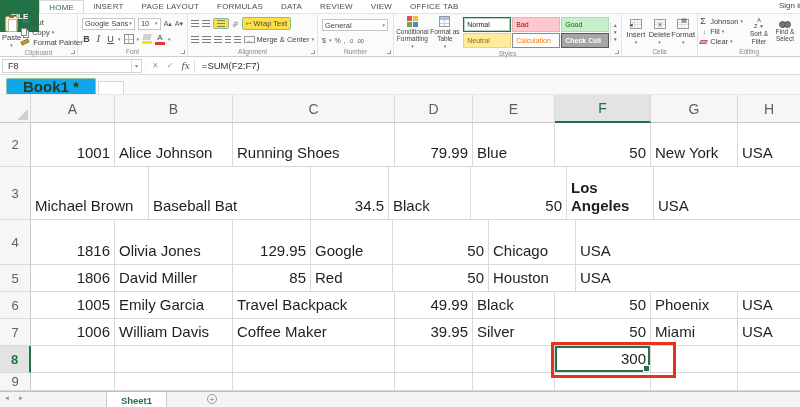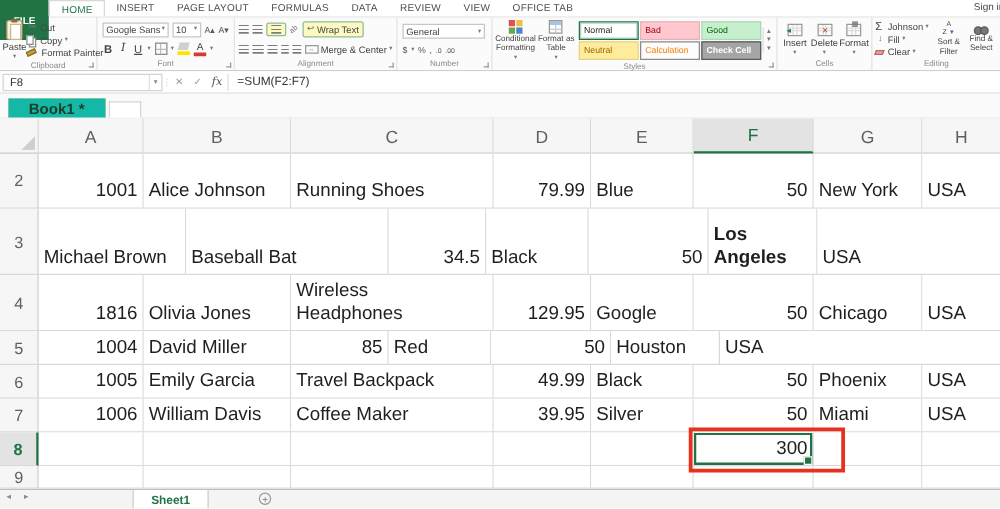--- a/index.html
+++ b/index.html
@@ -41,21 +41,21 @@
   .icon-borders { width:10px; height:10px; border:1px solid #8a8a8a;
     background:linear-gradient(#bbb,#bbb) 50% 0/1px 100% no-repeat,linear-gradient(#bbb,#bbb) 0 50%/100% 1px no-repeat; }
   .icon-fill { width:10px; height:10px; position:relative; }
   .icon-fill::before { content:""; position:absolute; left:1px; top:0; width:8px; height:6px; background:#d0d0d0; transform:skewX(-12deg); }
   .icon-fill::after { content:""; position:absolute; left:0; bottom:0; width:10px; height:3px; background:#ffe400; }
   .icon-fontcolor { width:10px; height:10px; position:relative; font-size:8px; color:#444; text-align:center; line-height:8px; }
   .icon-fontcolor::after { content:""; position:absolute; left:0; bottom:-1px; width:10px; height:3px; background:#d83b2d; }
   .il { width:11px; height:7px; background:repeating-linear-gradient(to bottom,#7d7d7d 0 1px,transparent 1px 3px); }
   .il.short { width:8px; }
   .tgl { display:flex; align-items:center; gap:2px; padding:1px 3px; border-radius:2px; }
-  .tgl.on { background:#fef9c3; border:1px solid #8cbf8e; }
+  .tgl.on { background:#fde047; border:1px solid #8cbf8e; }
   .icon-orient { font-size:6px; color:#777; transform:rotate(-40deg); display:inline-block; }
   .icon-merge { width:11px; height:7px; border:1px solid #9a9a9a; font-size:5px; color:#777; text-align:center; line-height:6px; }
   .icon-wrap { font-size:7px; color:#5a7d5a; line-height:1; }
   .rowline { display:flex; align-items:center; gap:3px; height:12px; }
   .vcol { display:flex; flex-direction:column; justify-content:space-around; }
   .numicons { display:flex; align-items:center; gap:3px; font-size:7px; color:#555; }
   .decbtn { font-size:5.5px; color:#555; }
   .icon-cf { width:11px; height:11px; display:grid; grid-template-columns:1fr 1fr; gap:1px; }
   .icon-cf span { width:5px; height:5px; }
   .icon-fat { width:11px; height:11px; border:1px solid #9a9a9a;
@@ -85,31 +85,31 @@
   .icon-clear { width:7px; height:4px; background:#e8a0a0; border:1px solid #b06a6a; transform:skewX(-20deg); margin-right:1px; }
   .editbig { width:26px; display:flex; flex-direction:column; align-items:center; justify-content:center; gap:1px; }
   .icon-az { font-size:5.5px; line-height:1; color:#444; text-align:center; }
   .icon-az .fn { color:#3e6ea5; font-size:5px; }
   .icon-bino { width:12px; height:6px; position:relative; }
   .icon-bino::before,.icon-bino::after { content:""; position:absolute; top:0; width:5px; height:5px; border:1px solid #555; border-radius:50%; background:#777; }
   .icon-bino::before { left:0; } .icon-bino::after { right:0; }
 
   
   .fbar { height:18px; background:#fff; border-bottom:1px solid #dcdcdc; display:flex; align-items:center; padding:0 0 0 2px; }
-  .namebox { width:128px; height:14px; border:1px solid #d4d4d4; display:flex; align-items:center; font-size:9px; color:#333; padding-left:5px; justify-content:space-between; }
+  .namebox { width:140px; height:14px; border:1px solid #d4d4d4; display:flex; align-items:center; font-size:9px; color:#333; padding-left:5px; justify-content:space-between; }
   .nb-arrow { font-size:6px; color:#888; border-left:1px solid #e0e0e0; padding:0 3px; align-self:stretch; display:flex; align-items:center; }
   .fsep { width:6px; text-align:center; color:#c9c9c9; font-size:7px; }
   .fbtn { font-size:8px; color:#9a9a9a; padding:0 4px; }
   .fbtn.fx { font-family:"DejaVu Serif",serif; font-style:italic; color:#555; font-size:9px; }
   .formula { flex:1; border-left:1px solid #e0e0e0; font-size:9.5px; color:#333; padding-left:7px; height:14px; display:flex; align-items:center; }
 
   
   .wtabs { height:20px; background:#fafafa; display:flex; align-items:flex-end; padding-left:6px; border-bottom:1px solid #e8e8e8; }
-  .wtab { height:16px; background:#14b8a6; border:1px solid #8fc49f; border-bottom:none; border-radius:2px 2px 0 0;
-    font-size:12px; font-weight:bold; color:#1e3d2a; display:flex; align-items:center; padding:0 16px; }
+  .wtab { height:16px; background:#0ea5e9; border:1px solid #8fc49f; border-bottom:none; border-radius:2px 2px 0 0;
+    font-size:15px; font-weight:bold; color:#1e3d2a; display:flex; align-items:center; padding:0 16px; }
   .wtab-new { height:13px; width:26px; background:#fff; border:1px solid #d5d5d5; border-bottom:none; margin-left:2px; }
 
   
   .gridwrap { position:relative; width:800px; background:#fff; }
   .grow { display:flex; }
   .gc { border-right:1px solid #d9d9d9; border-bottom:1px solid #d9d9d9; overflow:hidden; }
   .c0 { width:31px; } .c1 { width:84px; } .c2 { width:118px; } .c3 { width:162px; } .c4 { width:78px; }
   .c5 { width:82px; } .c6 { width:96px; } .c7 { width:87px; } .c8 { flex:1; border-right:none; }
   .hH { height:28px; } .h2 { height:44px; } .h3 { height:53px; } .h4 { height:45px; }
   .h5,.h6,.h7,.h8 { height:27px; } .h9 { height:18px; }
@@ -410,33 +410,30 @@
       <div class="gc c7 cell wrapg h3">
           <span>Los Angeles</span>
         </div>
       <div class="gc c8 cell h3">USA</div>
     </div>
 
     <div class="grow h4">
       <div class="gc c0 rh h4">4</div>
       <div class="gc c1 cell ra h4">1816</div>
       <div class="gc c2 cell h4">Olivia Jones</div>
-      <div class="gc c3 cell wrapc h4">
-          <span>Wireless Headphones</span>
-        </div>
       <div class="gc c4 cell ra h4">129.95</div>
       <div class="gc c5 cell h4">Google</div>
       <div class="gc c6 cell ra h4">50</div>
       <div class="gc c7 cell h4">Chicago</div>
       <div class="gc c8 cell h4">USA</div>
     </div>
 
     <div class="grow h5">
       <div class="gc c0 rh h5">5</div>
-      <div class="gc c1 cell ra h5">1004</div>
+      <div class="gc c1 cell ra h5">1806</div>
       <div class="gc c2 cell h5">David Miller</div>
       <div class="gc c4 cell ra h5">85</div>
       <div class="gc c5 cell h5">Red</div>
       <div class="gc c6 cell ra h5">50</div>
       <div class="gc c7 cell h5">Houston</div>
       <div class="gc c8 cell h5">USA</div>
     </div>
 
     <div class="grow h6">
       <div class="gc c0 rh h6">6</div>

